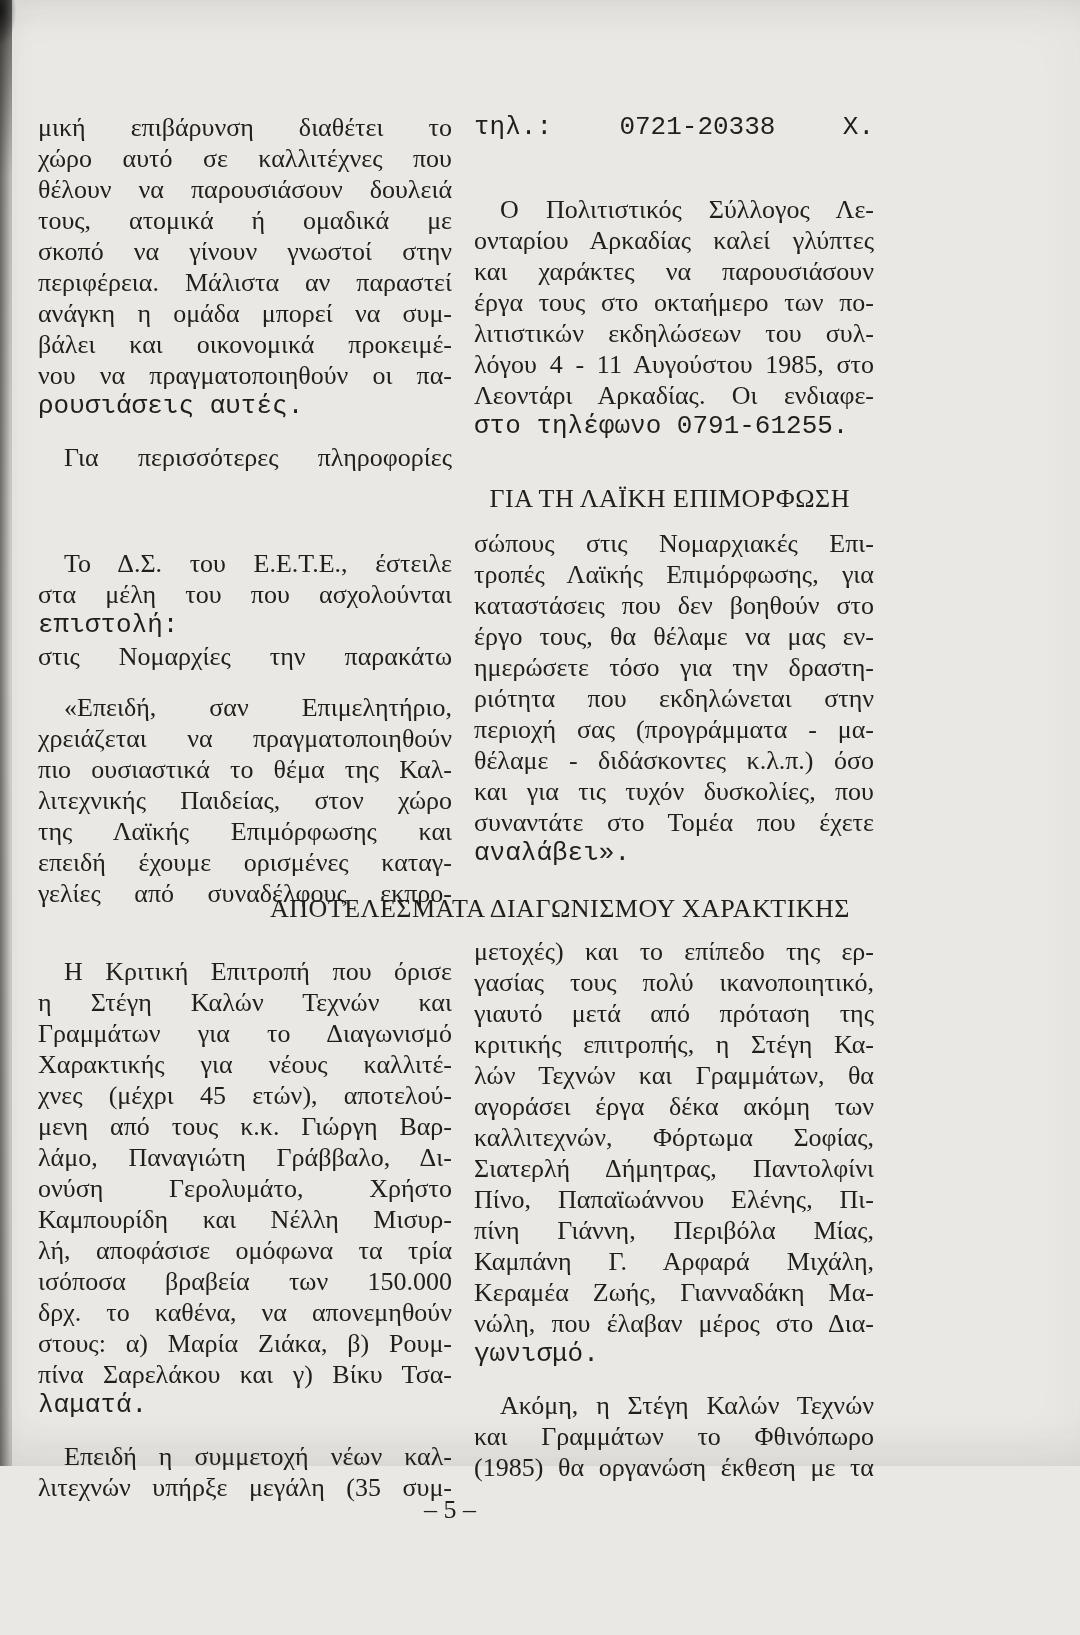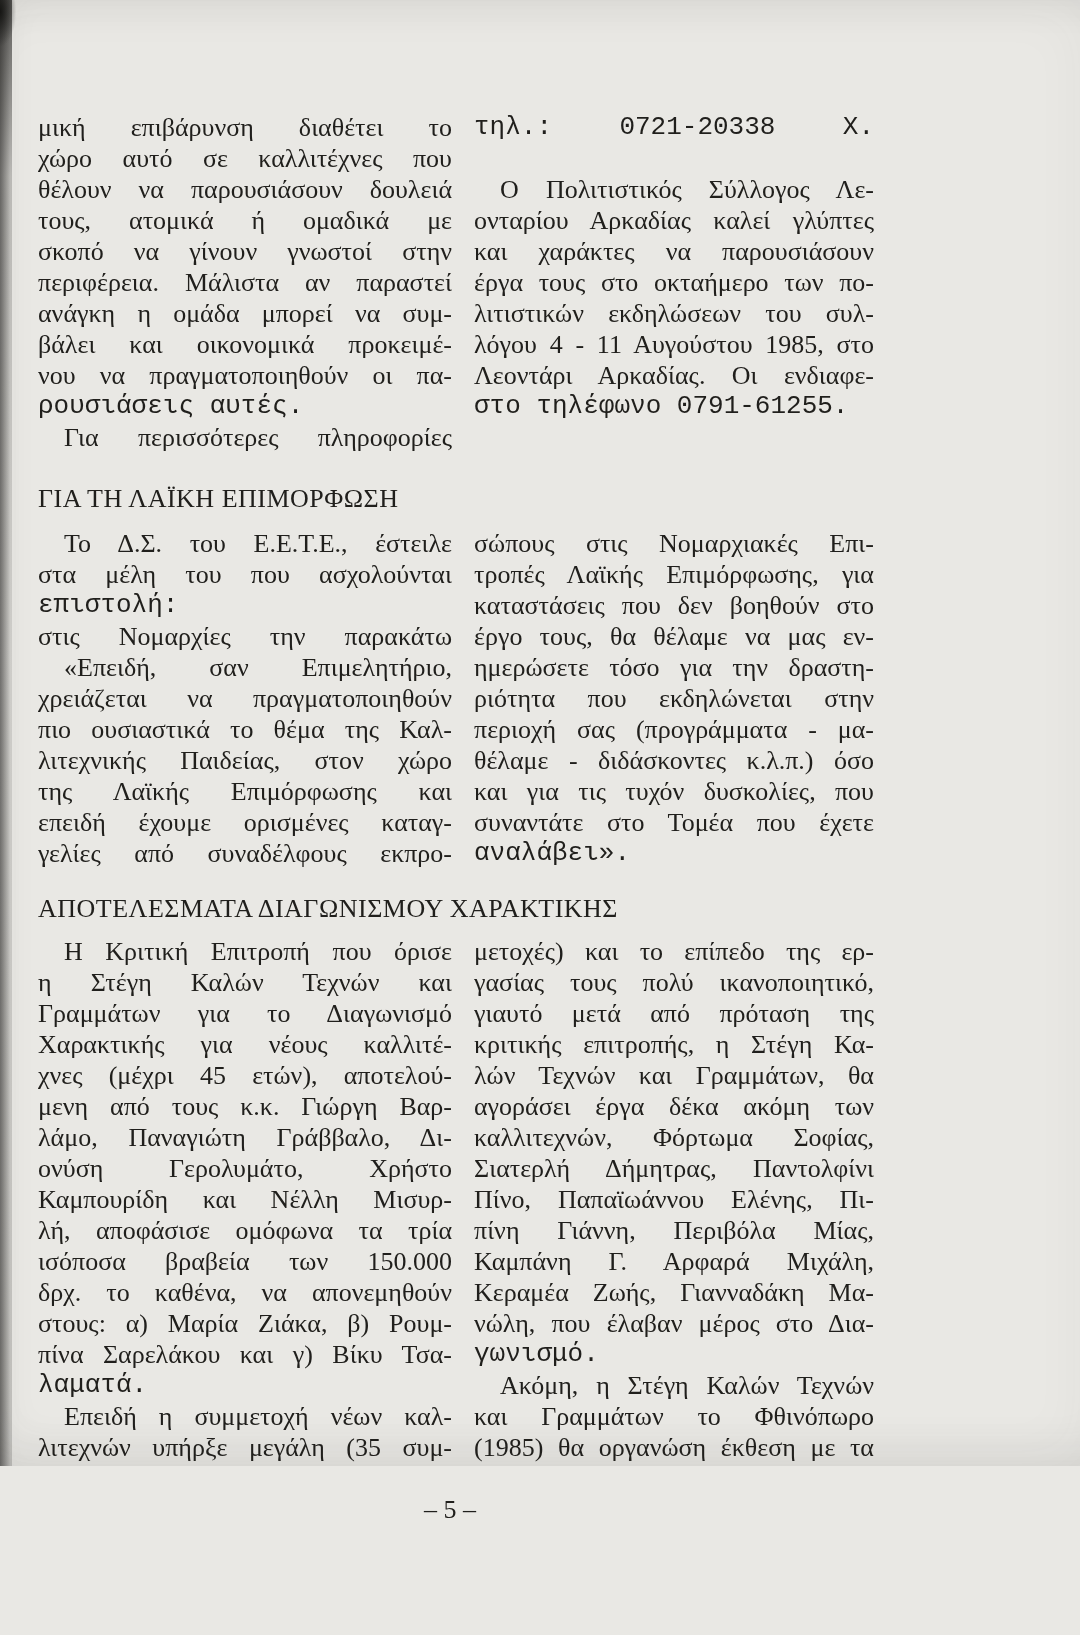--- a/index.html
+++ b/index.html
@@ -43,24 +43,24 @@
   #section-3{top:936px;}
   .col{position:absolute;top:0;color:var(--ink);}
   .col.left{left:38px;width:414px;}
   .col.right{left:474px;width:400px;}
   .line{
     font-size:26px;line-height:31px;height:31px;
     text-align:justify;text-align-last:justify;
     overflow:hidden;color:var(--ink);
   }
   .line.end{text-align-last:left;font-family:Liberation Mono, monospace;}
-  .line.ind{text-indent:26px;}
+  .line.ind{text-indent:26px;margin-top:20px;}
   .heading{
     position:absolute;left:38px;width:812px;
-    text-align:left;color:var(--ink);
+    text-align:right;color:var(--ink);
     font-size:26px;line-height:31px;letter-spacing:.5px;
     white-space:nowrap;
   }
   #heading-1{top:483px;}
   #heading-2{top:893px;}
   .page-number{
     position:absolute;left:0;top:1494px;width:900px;
     text-align:center;color:var(--ink);
     font-size:26px;line-height:31px;
   }

